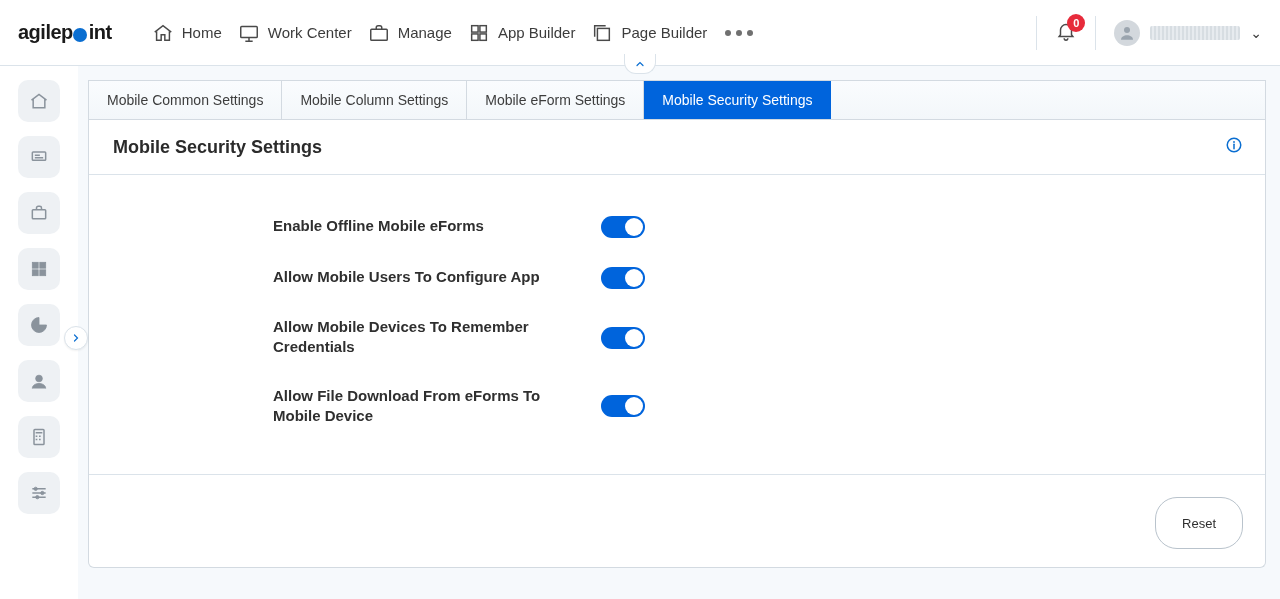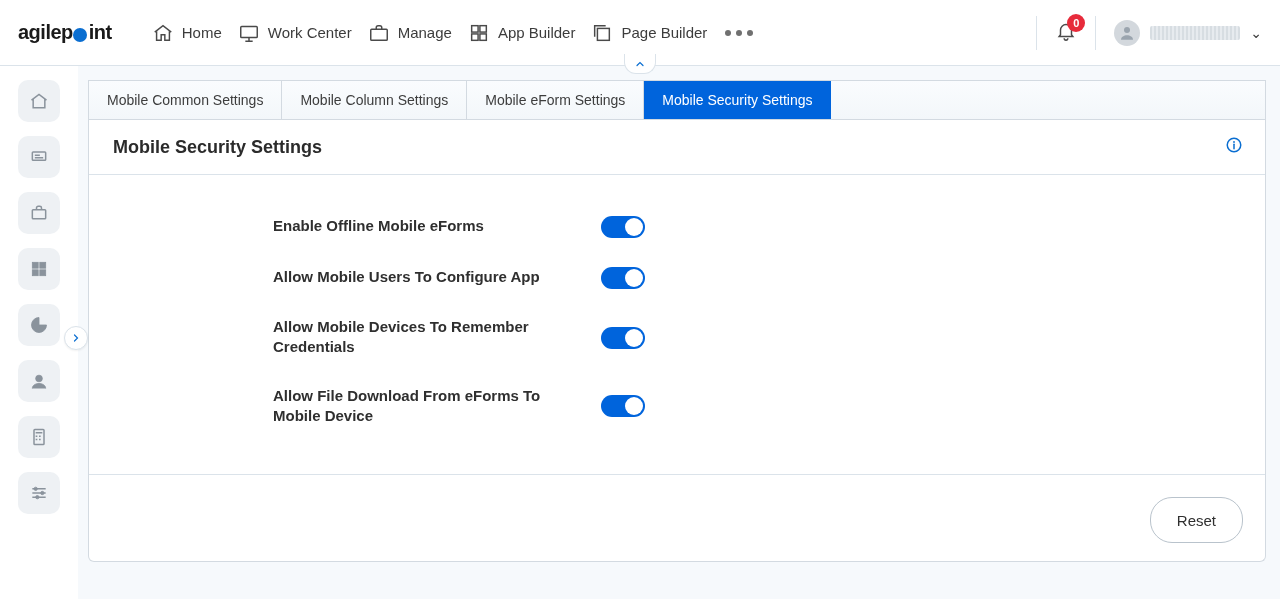--- a/index.html
+++ b/index.html
@@ -58,21 +58,21 @@
   .info-ico{cursor:pointer;}
   .info-ico svg{width:18px;height:18px;}
 
   .settings{padding:40px 24px 40px 24px;}
   .row{display:flex;align-items:center;margin-bottom:28px;}
   .rlabel{width:310px;margin-left:160px;font-size:15px;font-weight:600;color:#2f2f2f;line-height:1.35;}
   .toggle{position:relative;width:44px;height:22px;border-radius:22px;background:var(--blue2);cursor:pointer;flex:none;margin-left:18px;margin-top:1px;}
   .toggle::after{content:"";position:absolute;right:2px;top:2px;width:18px;height:18px;border-radius:50%;background:#fff;}
 
   .footer{border-top:1px solid var(--panel-border);padding:22px 22px 18px;display:flex;justify-content:flex-end;gap:14px;}
-  .btn{height:46px;padding:0 26px;border-radius:22px;font-size:15px;display:flex;align-items:center;justify-content:center;cursor:pointer;}
+  .btn{height:52px;padding:0 26px;border-radius:22px;font-size:13px;display:flex;align-items:center;justify-content:center;cursor:pointer;}
   .btn.reset{border:1px solid #b9c3cc;background:#fff;color:#2f2f2f;}
   .btn.save{border:none;background:var(--blue2);color:#fff;}
 
   
   .ico{stroke:#4a4a4a;fill:none;stroke-width:1.6;}
 </style>
 </head>
 <body>
 <div class="app">
 

